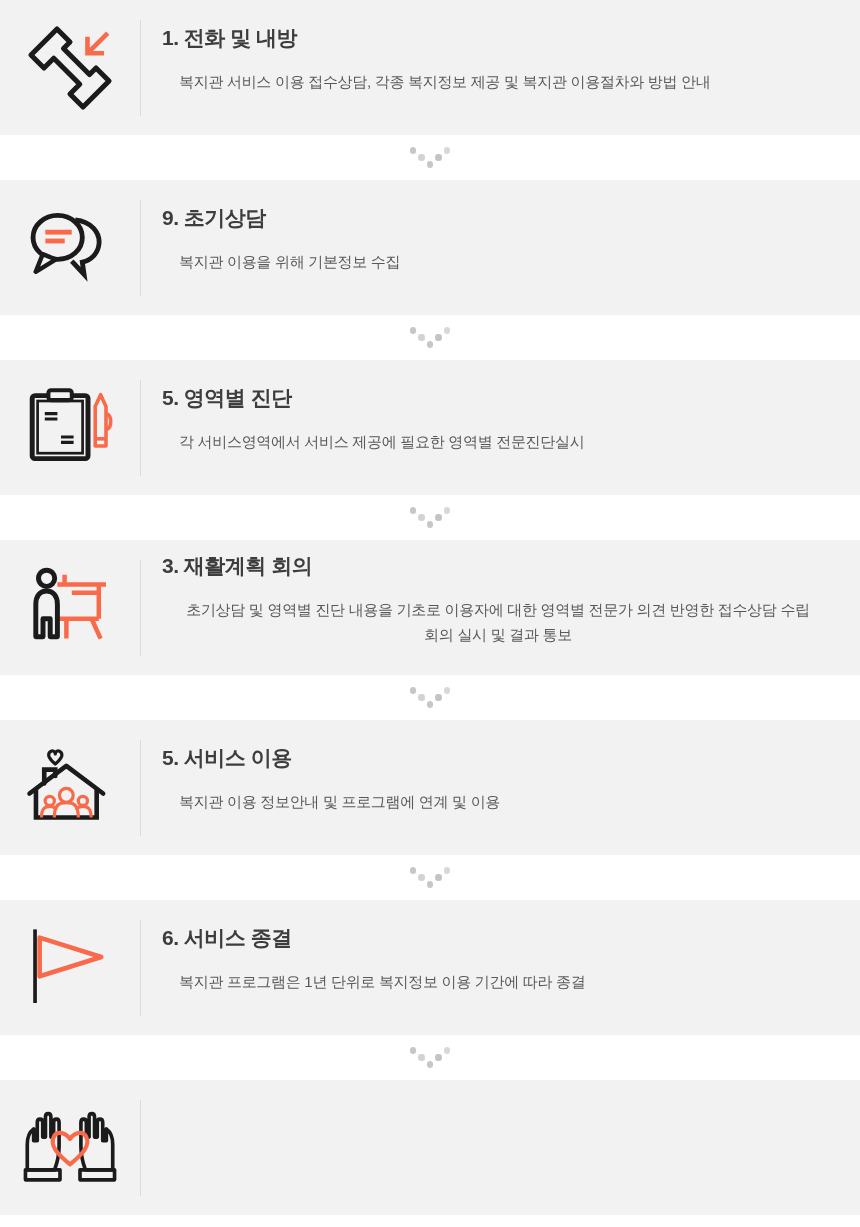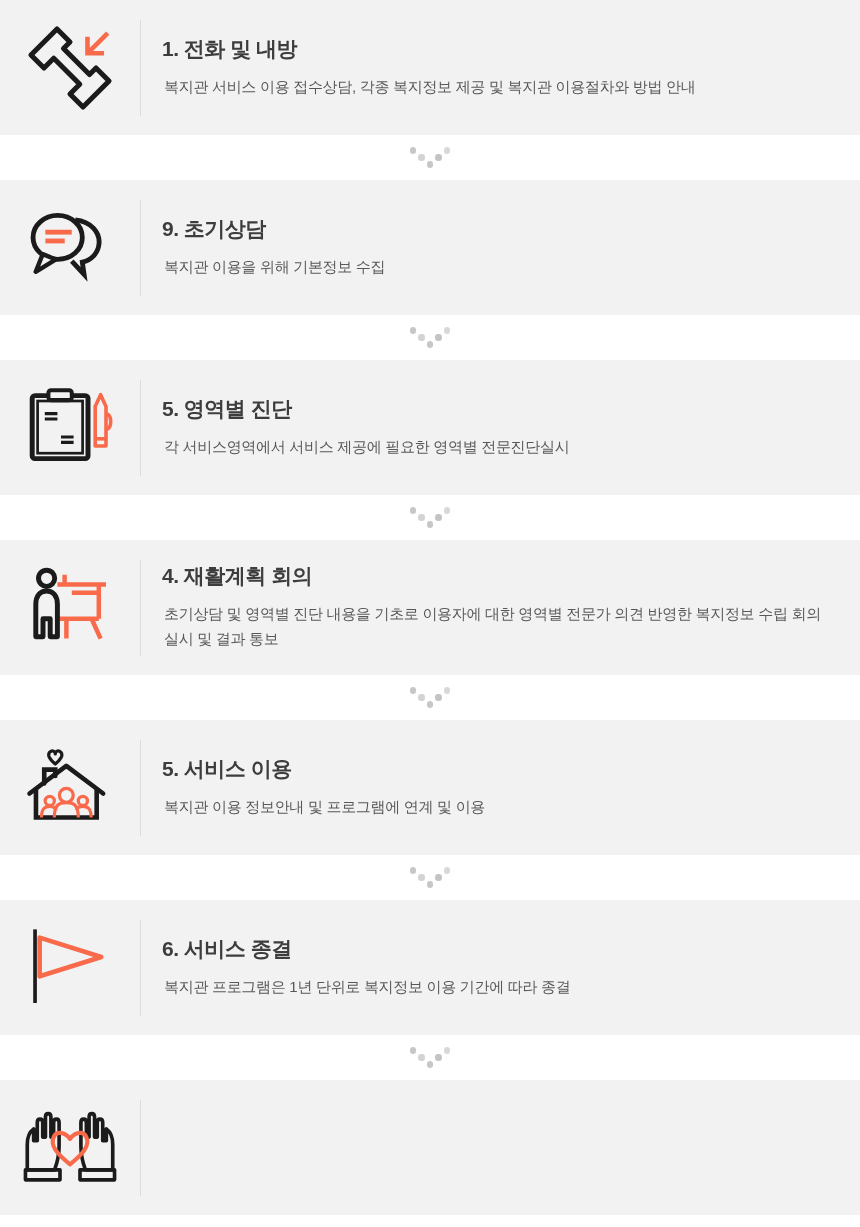--- a/index.html
+++ b/index.html
@@ -34,25 +34,26 @@
     max-width:672px;
   }
   .title{
     margin:0 0 11px 0;
     font-size:21px;
     font-weight:bold;
     color:#3d3d3d;
     letter-spacing:-0.5px;
   }
   .desc{
-    margin:2px;
+    margin:17px;
     font-size:15px;
     line-height:25px;
     color:#585858;
     letter-spacing:-0.3px;
+    text-align:center;
   }
   .sep{
     height:45px;
     background:#ffffff;
     display:flex;
     align-items:center;
     justify-content:center;
   }
   .chevron{position:relative;width:41px;height:21px;}
   .dot{position:absolute;width:6.5px;height:6.5px;border-radius:50%;background:#c7c7c7;}
@@ -154,22 +155,22 @@
   <section class="step">
     <div class="icon-box">
       <svg width="90" height="96" viewBox="0 0 100 100">
         <path class="o" stroke-width="5" d="M44,13 V24 M36,24 H90 M52,33 H82 M82,26 V62 M38,62 H82 M46,62 V84 M74,62 L84,84"></path>
         <circle class="k" stroke-width="5.5" cx="24" cy="17" r="9"></circle>
         <path class="k" stroke-width="5.5" stroke-linejoin="round" d="M12,82 V46 C12,36 17,31 24,31 C31,31 36,36 36,46 V82 H28 V62 H20 V82 Z"></path>
       </svg>
     </div>
     <div class="divider"></div>
     <div class="text">
-      <h2 class="title">4. 재활계획 회의</h2>
-      <p class="desc">초기상담 및 영역별 진단 내용을 기초로 이용자에 대한 영역별 전문가 의견 반영한 복지정보 수립 회의 실시 및 결과 통보</p>
+      <h2 class="title">3. 재활계획 회의</h2>
+      <p class="desc">초기상담 및 영역별 진단 내용을 기초로 이용자에 대한 영역별 전문가 의견 반영한 접수상담 수립 회의 실시 및 결과 통보</p>
     </div>
   </section>
 
   <div class="sep">
     <div class="chevron">
       <span class="dot d1"></span>
         <span class="dot d2"></span>
         <span class="dot d3"></span>
         <span class="dot d4"></span>
         <span class="dot d5"></span>

